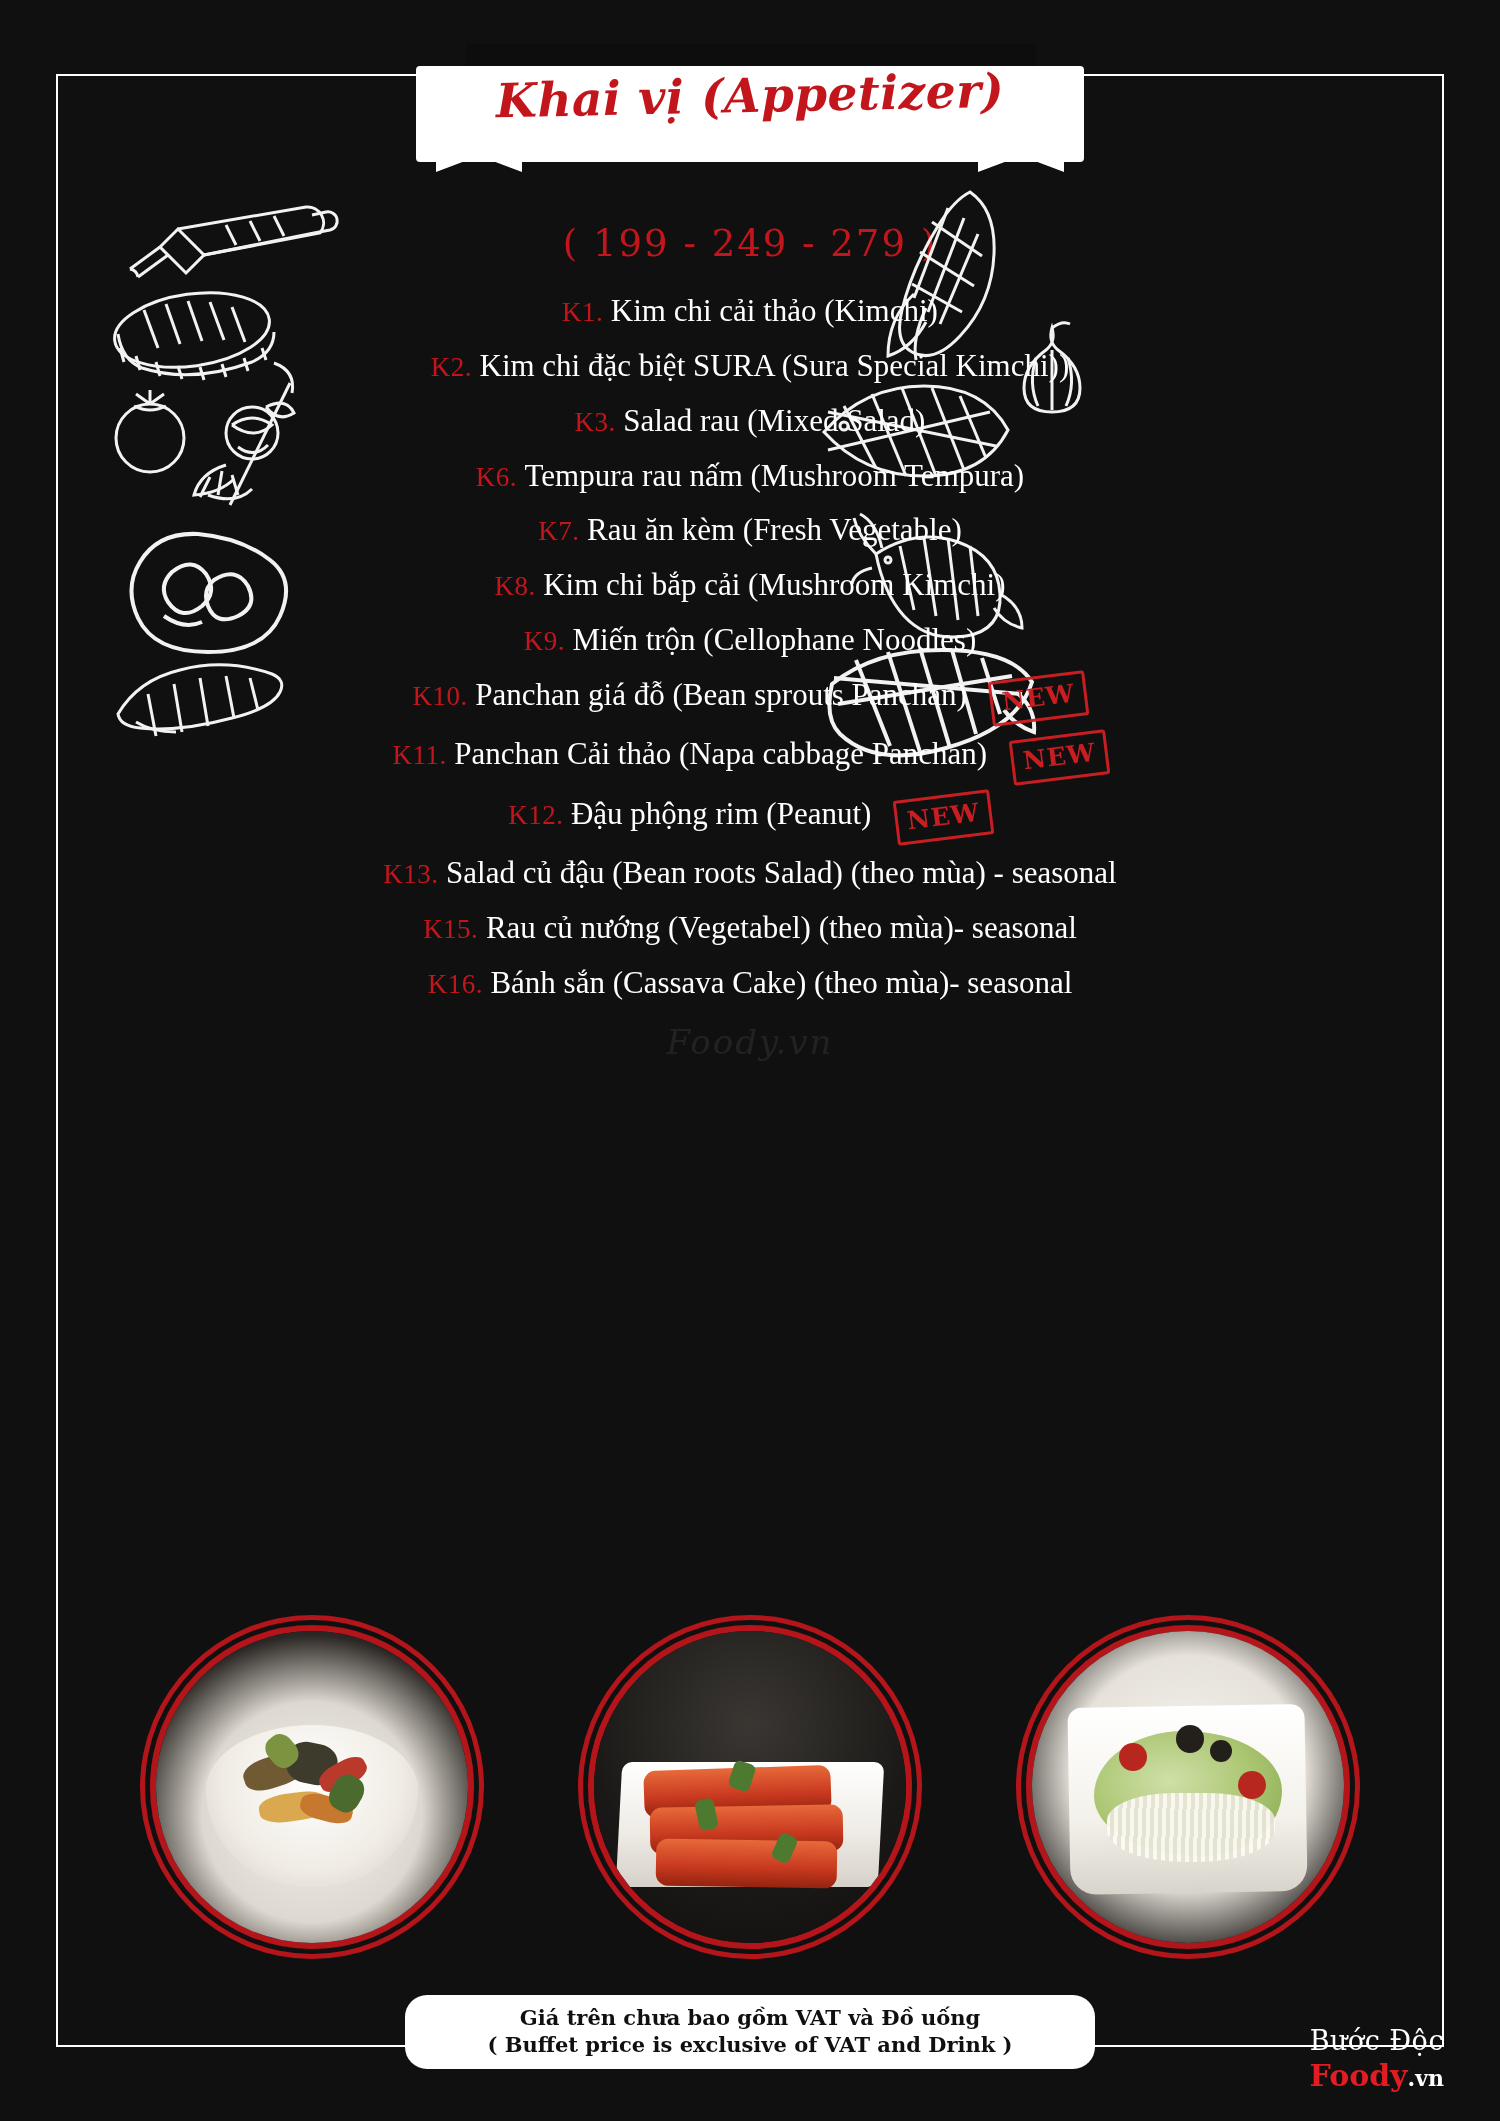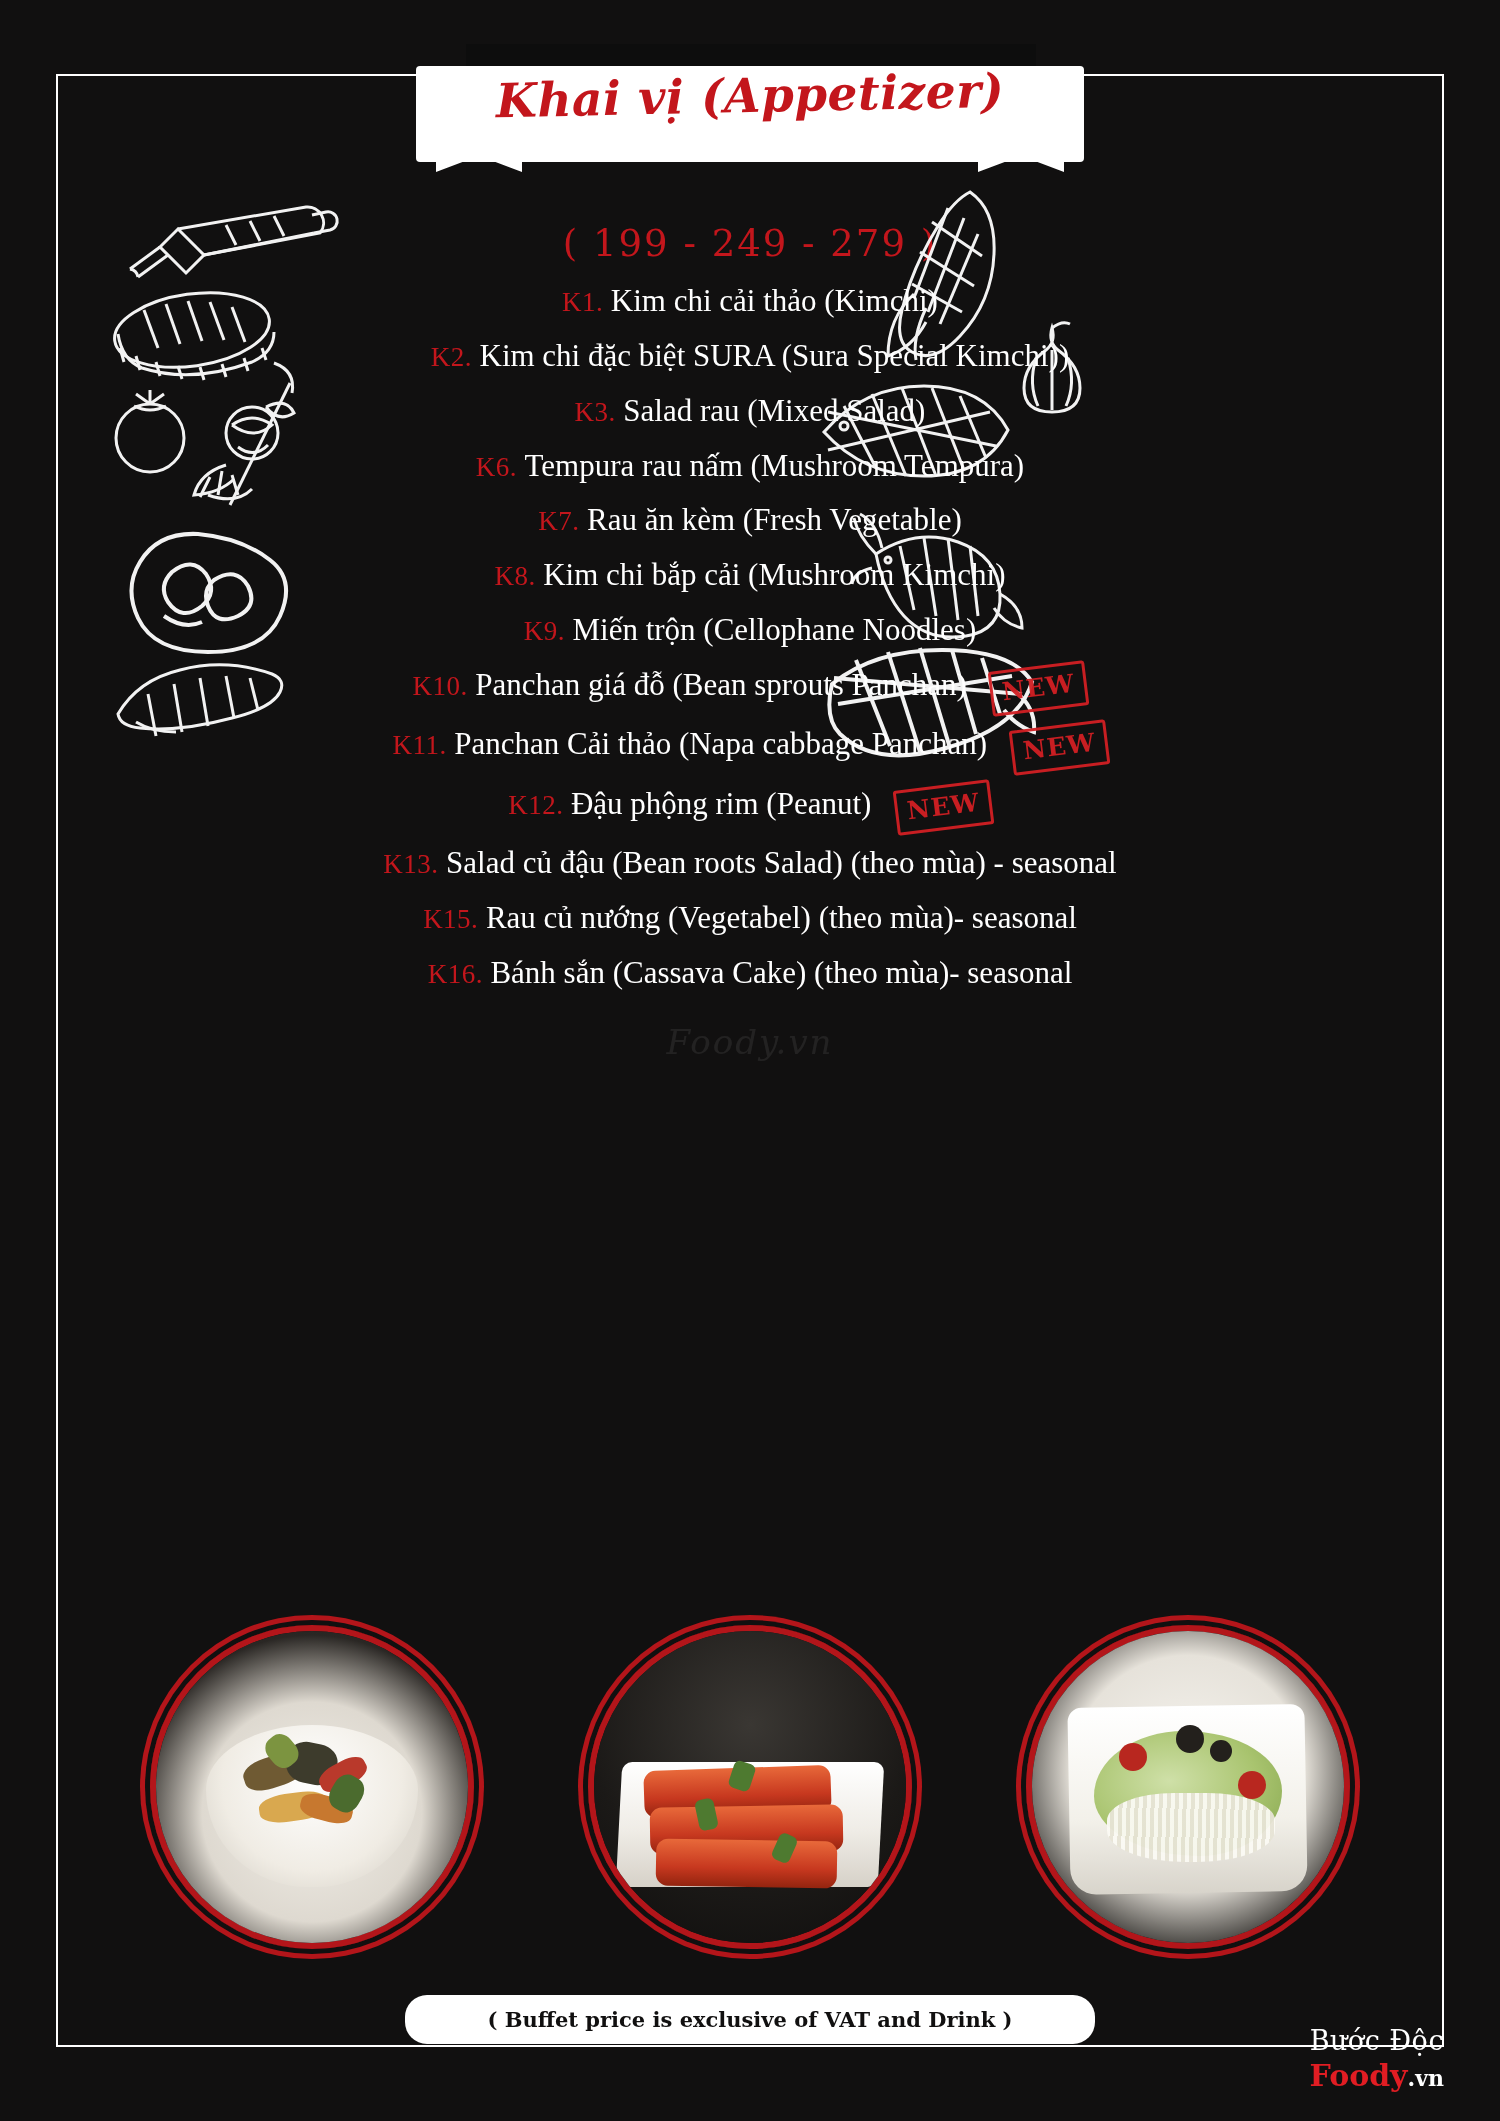--- a/index.html
+++ b/index.html
@@ -91,21 +91,21 @@
     font-size: 37px;
     letter-spacing: 2px;
     font-family: "DejaVu Serif", serif;
   }
 
   
   .menu {
     position: absolute;
     left: 130px;
     right: 130px;
-    top: 280px;
+    top: 290px;
   }
   .menu-row {
     text-align: center;
     margin-bottom: 13px;
     font-size: 30px;
     white-space: nowrap;
     line-height: 1.35;
   }
   .code {
     color: #c3161c;
@@ -525,20 +525,21 @@
         <div class="shred"></div>
         <div class="tom t1"></div>
           <div class="tom t2"></div>
         <div class="tom t3"></div>
           <div class="tom t4"></div>
       </div>
     </div>
   </div>
 
   <div class="note">
+    <div class="note-l1">Giá trên chưa bao gồm VAT và Đồ uống</div>
     <div class="note-l2">( Buffet price is exclusive of VAT and Drink )</div>
   </div>
 
   <div class="brand">
     <div class="brand-top">Bước Độc</div>
     <div class="brand-bottom">
       <span class="fo">Foody</span><span class="vn">.vn</span>
     </div>
   </div>
 

